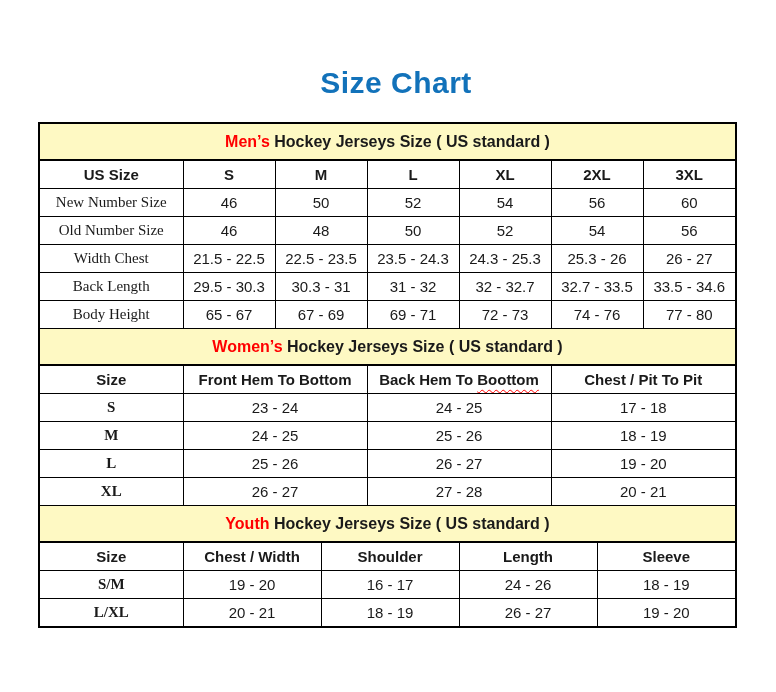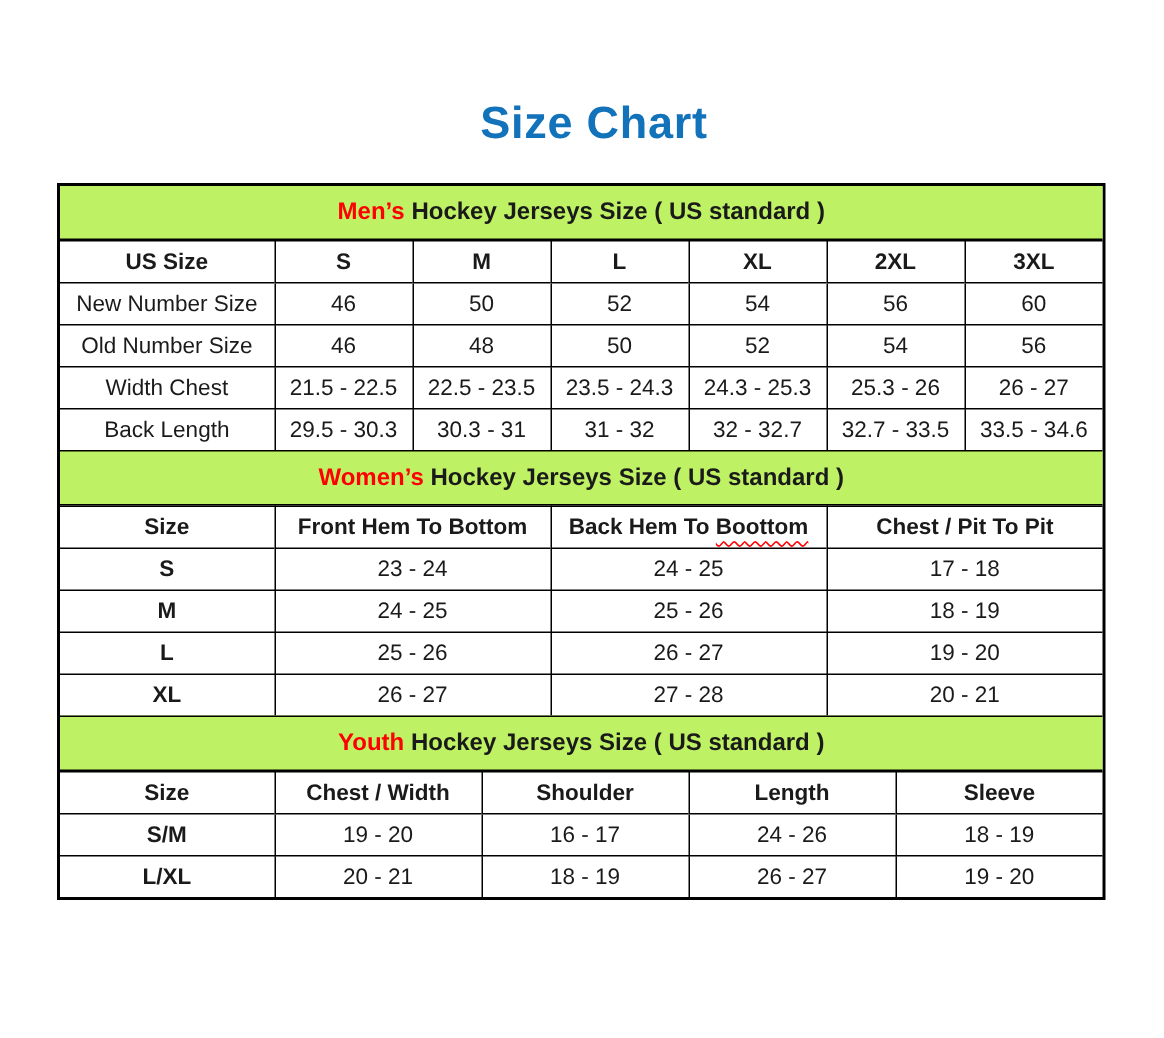--- a/index.html
+++ b/index.html
@@ -22,21 +22,21 @@
     letter-spacing: 0.5px;
     padding-left: 16px;
   }
   .chart-outer {
     width: 695px;
     margin-left: 38px;
     border: 2.5px solid #000000;
     box-sizing: content-box;
   }
   .banner {
-    background: #bef264;
+    background: #fef9c3;
     text-align: center;
     font-weight: bold;
     font-size: 16px;
     line-height: 20px;
     padding: 8px 0 7px 0;
     border-bottom: 1.5px solid #000;
   }
   .section + .section .banner {
     border-top: 1.5px solid #000;
   }
@@ -57,21 +57,21 @@
     height: 27px;
     padding: 0 2px;
     overflow: hidden;
     white-space: nowrap;
   }
   
   tr > *:first-child { border-left: none; }
   tr > *:last-child  { border-right: none; }
   tr:last-child > *  { border-bottom: none; }
   thead th { font-weight: bold; }
-  td.rowlabel { font-weight: normal; }
+  td.rowlabel { font-weight: normal; font-family: Liberation Serif, serif; }
   td.rowlabel.boldlabel { font-weight: bold; }
   .squiggle {
     text-decoration: underline wavy #ff0000;
     text-decoration-thickness: 1px;
     text-underline-offset: 4px;
   }
 </style>
 </head>
 <body>
 
@@ -130,20 +130,29 @@
             <td>26 - 27</td>
           </tr>
           <tr>
             <td class="rowlabel">Back Length</td>
             <td>29.5 - 30.3</td>
             <td>30.3 - 31</td>
             <td>31 - 32</td>
             <td>32 - 32.7</td>
             <td>32.7 - 33.5</td>
             <td>33.5 - 34.6</td>
+          </tr>
+          <tr>
+            <td class="rowlabel">Body Height</td>
+            <td>65 - 67</td>
+            <td>67 - 69</td>
+            <td>69 - 71</td>
+            <td>72 - 73</td>
+            <td>74 - 76</td>
+            <td>77 - 80</td>
           </tr>
         </tbody>
       </table>
     </div>
   <div class="section">
       <div class="banner"><span class="accent">Women’s</span><span> Hockey Jerseys Size ( US standard )</span></div>
       <table>
         <colgroup>
           <col style="width: 143px;">
           <col style="width: 184px;">

